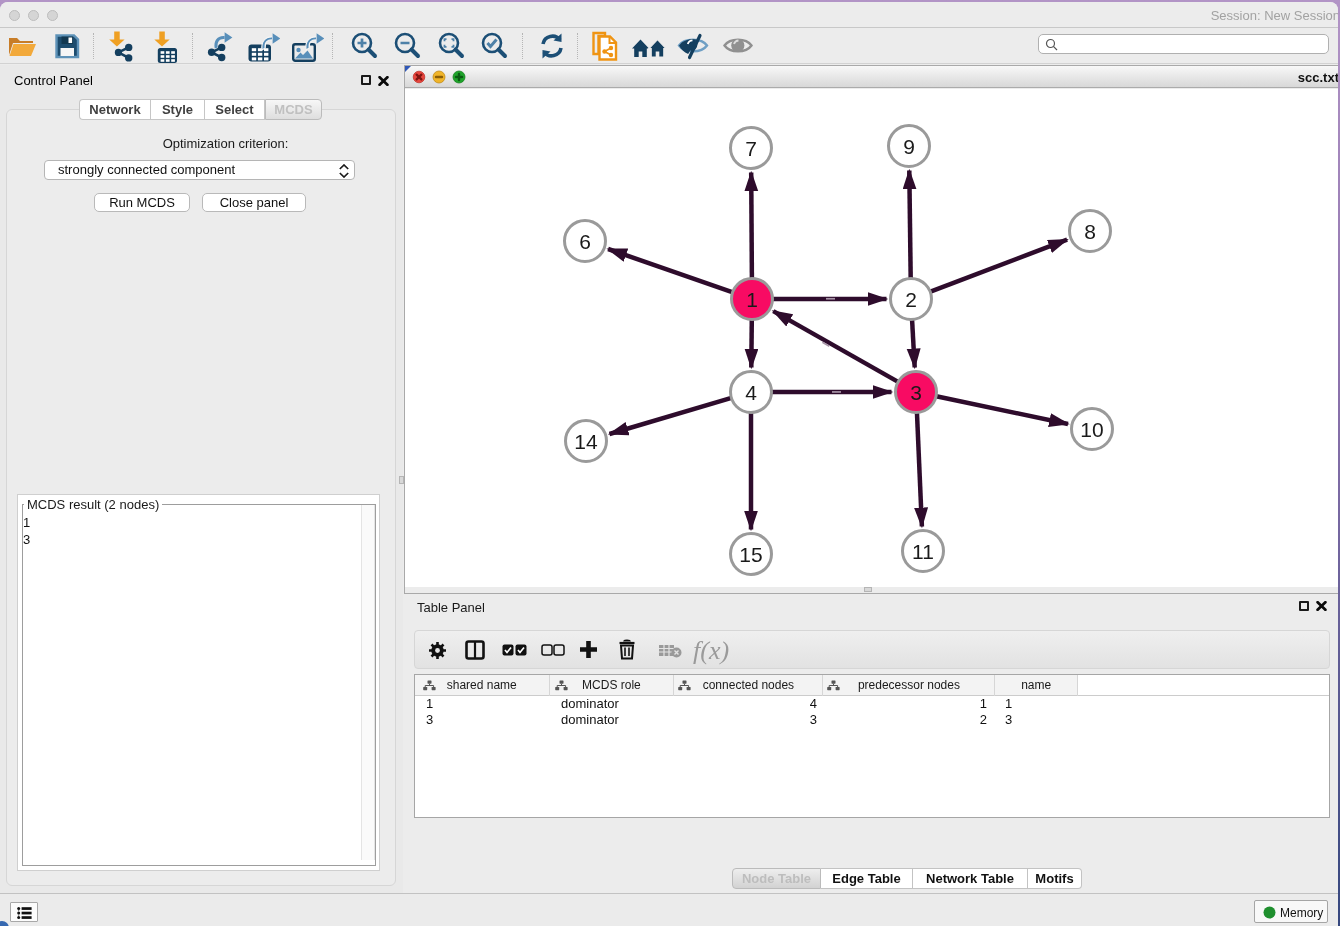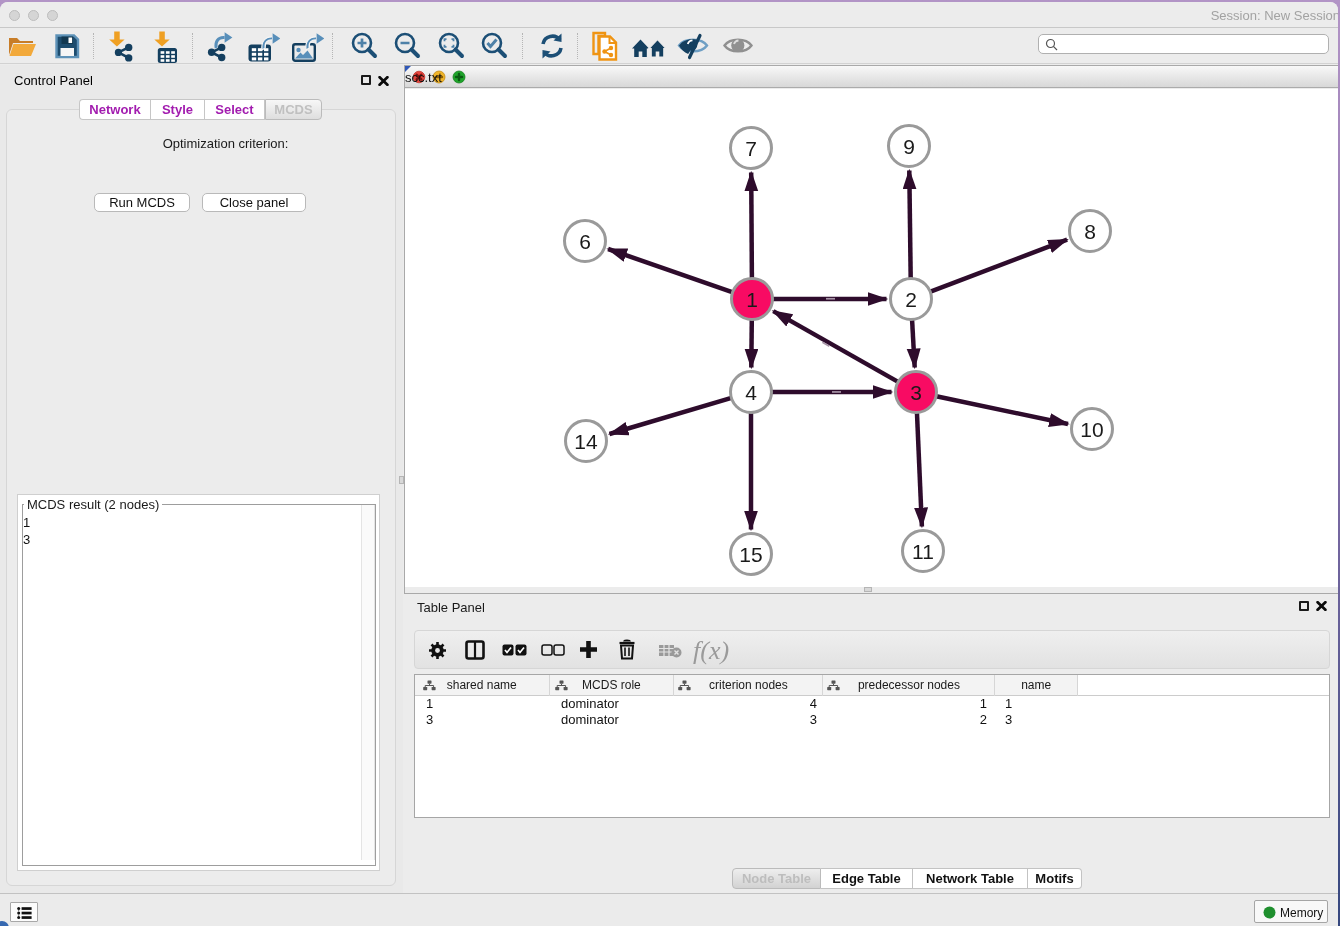--- a/index.html
+++ b/index.html
@@ -14,32 +14,32 @@
 .toolbar { position:absolute; left:0; top:27px; width:1340px; height:35px; background:#ececec; border-bottom:1px solid #d2d2d2; }
 .sep { position:absolute; top:4px; height:26px; border-left:1px dotted #b5b5b5; }
 .ticon { position:absolute; top:2px; }
 .searchbox { position:absolute; left:1038px; top:5px; width:291px; height:20px; background:#fff; border:1px solid #b0b0b0; border-radius:5px; }
 
 .cpanel { position:absolute; left:0; top:63px; width:403px; height:829px; background:#e9e9e9; }
 .cp-title { position:absolute; left:14px; top:8px; font-size:13px; color:#000000; }
 .cp-float { position:absolute; left:361px; top:10px; width:10px; height:10px; border:2px solid #1a1a1a; border-radius:1px; }
 .cp-body { position:absolute; left:6px; top:44px; width:390px; height:777px; background:#ececec; border:1px solid #d6d6d6; border-radius:6px; }
 .tabs { position:absolute; left:79px; top:34px; height:21px; z-index:3; }
-.tab { position:absolute; top:0; height:21px; background:#fff; border:1px solid #c6c6c6; font-size:13px; font-weight:bold; text-align:center; line-height:20px; color:#a21caf; }
+.tab { position:absolute; top:0; height:21px; background:#fff; border:1px solid #c6c6c6; font-size:13px; font-weight:bold; text-align:center; line-height:20px; color:#404040; }
 .opt-label { position:absolute; left:0; top:71px; width:403px; text-align:center; font-size:13px; color:#1a1a1a;padding-left:48px; }
 .combo { position:absolute; left:44px; top:95px; width:311px; height:20px; background:#fff; border:1px solid #b5b5b5; border-radius:4px; font-size:13px; line-height:18px; padding-left:13px; color:#111; }
 .btn { position:absolute; top:128px; height:19px; background:#fff; border:1px solid #b9b9b9; border-radius:5px; font-size:13px; text-align:center; line-height:17px; color:#111; }
 .groupbox { position:absolute; left:17px; top:429px; width:363px; height:377px; background:#fff; border:1px solid #cfcfcf; }
 .groupborder { position:absolute; left:4px; top:9px; right:3px; bottom:4px; border:1px solid #9d9d9d; }
 .grouptitle { position:absolute; left:6px; top:2px; background:#fff; padding:0 3px; font-size:13px; color:#1a1a1a; }
 .gsb { position:absolute; right:4px; top:10px; width:14px; height:355px; background:#fafafa; border-left:1px solid #e4e4e4; border-right:1px solid #e4e4e4; }
 
 .nframe { position:absolute; left:404px; top:63px; width:936px; height:529px; background:#ececec; border:1px solid #a9a9a9; }
 .ntitle { position:absolute; left:0; top:0; width:934px; height:22px; background:linear-gradient(#f8f8f8,#d8d8d8); border-bottom:1px solid #ababab; }
-.ntext { position:absolute; top:4px; width:100%; text-align:left; font-size:13px; color:#111; font-weight:normal; }
+.ntext { position:absolute; top:4px; width:100%; text-align:right; font-size:13px; color:#111; font-weight:bold; }
 .canvas { position:absolute; left:0; top:23px; width:934px; height:498px; background:#fff; }
 
 .tpanel { position:absolute; left:404px; top:592px; width:936px; height:300px; background:#ececec; }
 .tp-title { position:absolute; left:13px; top:6px; font-size:13px; color:#1a1a1a; }
 .tp-float { position:absolute; left:895px; top:7px; width:10px; height:10px; border:2px solid #1a1a1a; border-radius:1px; }
 .tp-toolbar { position:absolute; left:10px; top:36px; width:916px; height:39px; background:linear-gradient(#efefef,#e2e2e2); border:1px solid #d6d6d6; border-radius:4px; }
 .ttable { position:absolute; left:10px; top:80px; width:916px; height:144px; background:#fff; border:1px solid #a6a6a6; }
 .thead { position:absolute; left:0; top:0; width:914px; height:21px; background:linear-gradient(to right,#f3f3f3 663px,#ffffff 663px); border-bottom:1px solid #cccccc; }
 .thcell { position:absolute; top:0; height:21px; border-right:1px solid #d6d6d6; font-size:12px; color:#1a1a1a; text-align:center; line-height:21px; }
 .trow { position:absolute; font-size:13px; color:#111; }
@@ -224,20 +224,26 @@
         <path d="M1.6 1.2 L9.4 8.8 M9.4 1.2 L1.6 8.8" stroke="#0a0a0a" stroke-width="2.7" stroke-linecap="round"></path>
       </svg>
     <div class="cp-body"></div>
     <div class="tabs">
       <div class="tab" style="left:0; width:71px; border-radius:4px 0 0 4px; border-right:none;">Network</div>
       <div class="tab" style="left:71px; width:54px; border-right:none;">Style</div>
       <div class="tab" style="left:125px; width:61px;">Select</div>
       <div class="tab" style="left:186px; width:57px; border-radius:0 4px 4px 0; background:linear-gradient(#f7f7f7,#dedede); color:#c0c0c0; border-color:#bbb;">MCDS</div>
     </div>
     <div class="opt-label">Optimization criterion:</div>
+    <div class="combo">strongly connected component
+      <svg width="12" height="14" viewBox="0 0 12 14" style="position:absolute; right:4px; top:3px;">
+        <path d="M1.8 5 L6 1 L10.2 5" fill="none" stroke="#1a1a1a" stroke-width="1.7"></path>
+        <path d="M1.8 9 L6 13 L10.2 9" fill="none" stroke="#1a1a1a" stroke-width="1.7"></path>
+      </svg>
+    </div>
     <div class="btn" style="left:94px; width:96px;">Run MCDS</div>
     <div class="btn" style="left:202px; width:104px;">Close panel</div>
     <div class="groupbox">
       <div class="groupborder"></div>
       <div style="position:absolute; left:5px; top:19px; font-size:13px; line-height:17px; color:#111;">1<br>3</div>
       <div class="gsb"></div>
       <div class="grouptitle">MCDS result (2 nodes)</div>
     </div>
   </div>
 
@@ -372,21 +378,21 @@
         <circle cx="18.5" cy="8.5" r="5" fill="#9a9a9a"></circle>
         <path d="M16.5 6.5 L20.5 10.5 M20.5 6.5 L16.5 10.5" stroke="#e4e4e4" stroke-width="1.4"></path>
       </svg>
 
       <div style="position:absolute; left:278px; top:5px; font-family:'Liberation Serif', serif; font-style:italic; font-size:26px; color:#9a9a9a;">f(x)</div>
     </div>
     <div class="ttable">
       <div class="thead" id="thead">
         <div class="thcell" style="left:0; width:134.5px;">shared name</div>
         <div class="thcell" style="left:134.5px; width:124.8px;">MCDS role</div>
-        <div class="thcell" style="left:259.3px; width:149.2px;">criterion nodes</div>
+        <div class="thcell" style="left:259.3px; width:149.2px;">connected nodes</div>
         <div class="thcell" style="left:408.5px; width:171.9px;">predecessor nodes</div>
         <div class="thcell" style="left:580.4px; width:82.6px;">name</div>
         <svg class="hicon" style="left:8px;" width="13" height="11" viewBox="0 0 13 11">
             <g fill="#555">
               <rect x="4.5" y="0.5" width="4" height="3.2" rx="0.6"></rect>
               <rect x="0.2" y="7" width="4" height="3.2" rx="0.6"></rect>
               <rect x="8.6" y="7" width="4" height="3.2" rx="0.6"></rect>
               <path d="M6.5 3.7 V5.5 M2.2 7 V5.5 H10.6 V7" stroke="#555" stroke-width="1" fill="none"></path>
             </g>
           </svg>

